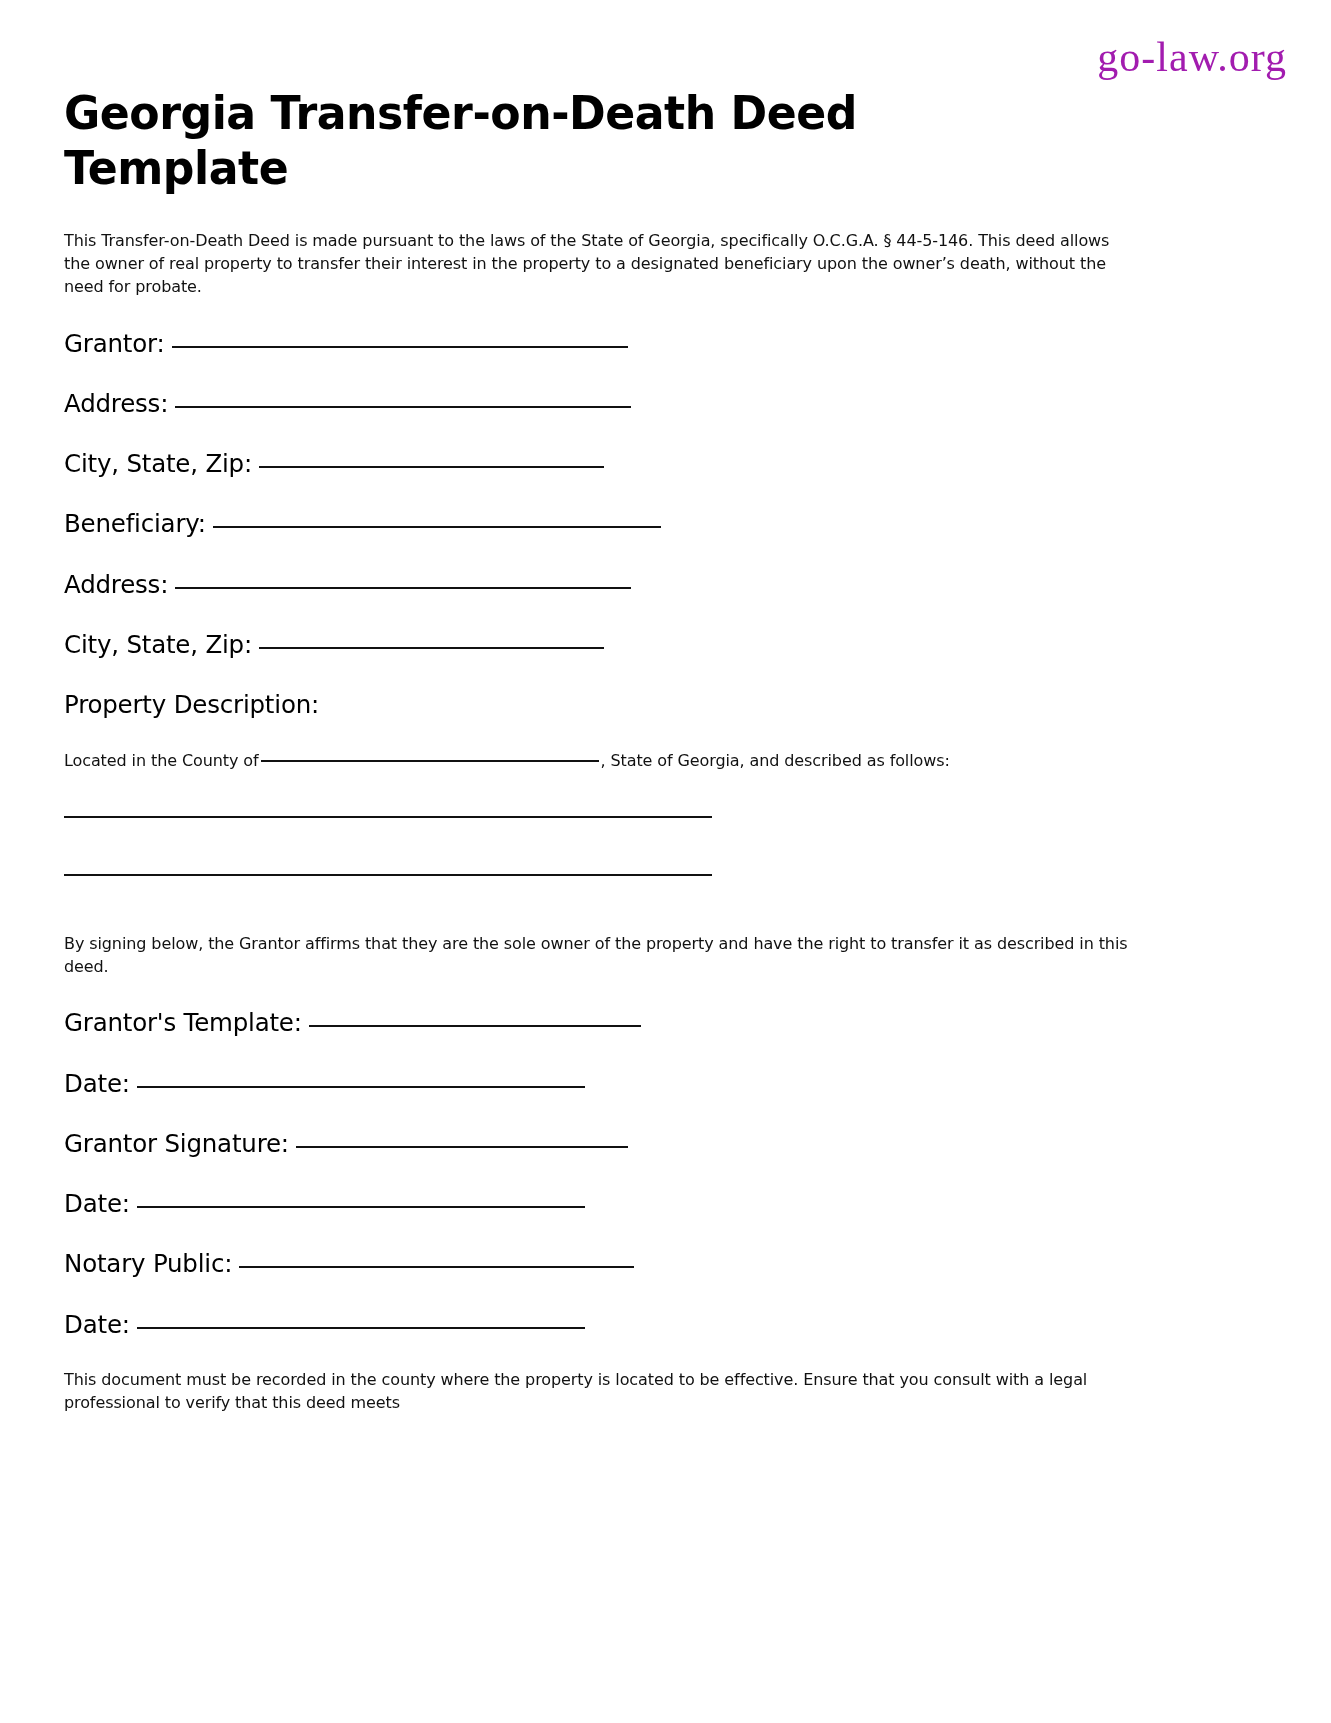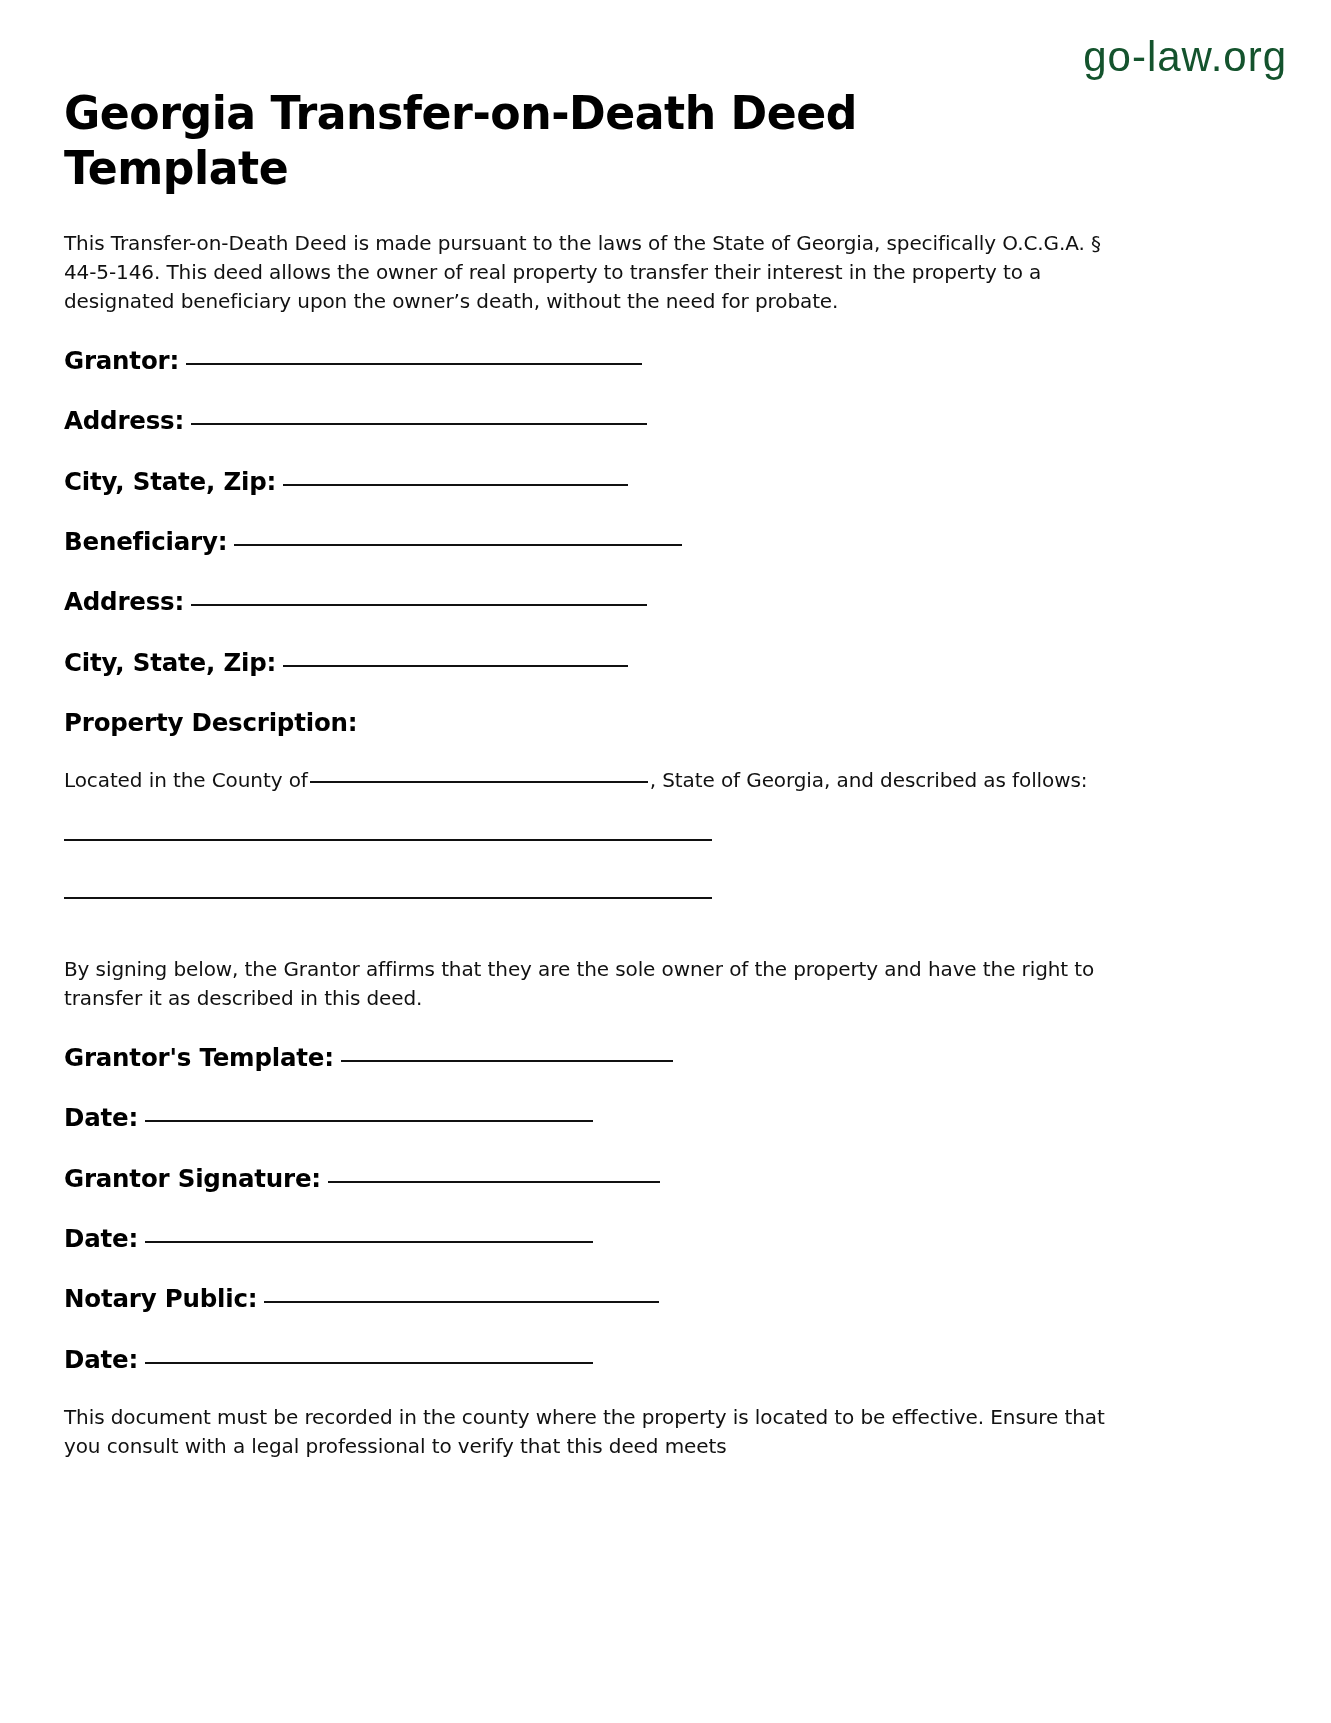--- a/index.html
+++ b/index.html
@@ -19,24 +19,24 @@
     position: absolute;
     inset: 0;
     padding: 0;
   }
 
   
   .brand {
     position: absolute;
     top: 36px;
     right: 44px;
-    font-family: Liberation Sans, sans-serif;
+    font-family: Liberation Serif, serif;
     font-size: 42px;
     letter-spacing: 1px;
-    color: #14532d;
+    color: #a21caf;
     line-height: 1;
     white-space: nowrap;
   }
 
   
   .content {
     position: absolute;
     left: 64px;
     top: 86px;
     width: 1085px;
@@ -49,37 +49,37 @@
     line-height: 1.16;
     letter-spacing: -0.5px;
     margin: 0 0 34px 0;
     color: #000;
     max-width: 900px;
     transform: scaleX(0.94);
     transform-origin: left center;
   }
 
   p.body-text {
-    font-size: 20px;
+    font-size: 16px;
     line-height: 1.45;
     margin: 0 13px 28px 0;
     color: #111;
     letter-spacing: -0.1px;
   }
 
   
   .field-row {
     font-size: 24.5px;
     line-height: 1.4;
     margin: 0 0 26px 0;
     white-space: nowrap;
     color: #000;
   }
   .field-label {
-    font-weight: bold;
+    font-weight: normal;
     letter-spacing: -0.2px;
   }
   .fill {
     display: inline-block;
     border-bottom: 2.5px solid #111;
     vertical-align: 4px;
     margin-left: 7px;
     height: 0;
   }
   .fill.w-long   { width: 456px; }

